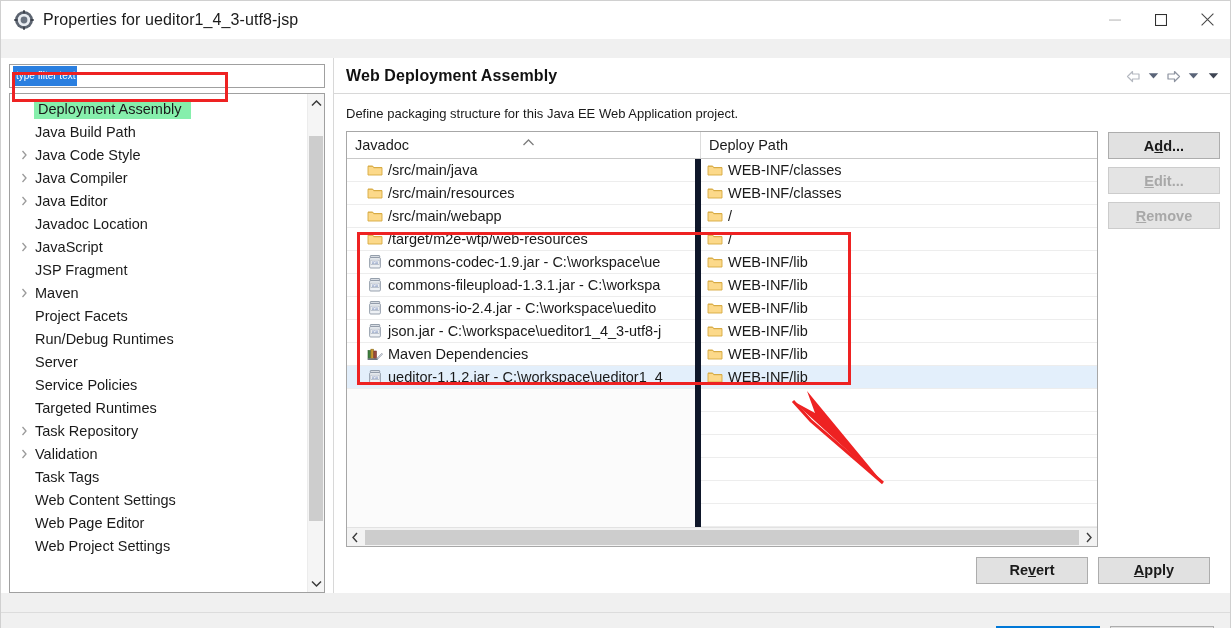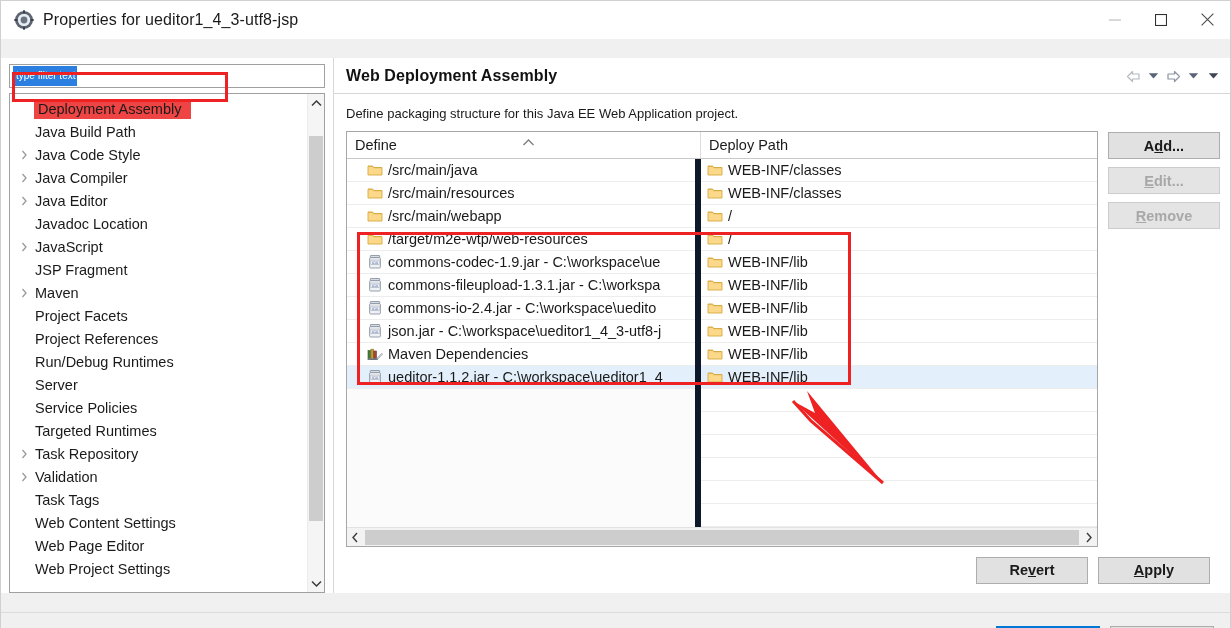--- a/index.html
+++ b/index.html
@@ -108,21 +108,21 @@
     font-size: 14.5px;
     color: #1a1a1a;
   }
   .tree-item .twisty {
     width: 17px; min-width: 17px;
     display: flex; align-items: center; justify-content: center;
     margin-right: 1px;
   }
   .tree-item .tlabel { padding-left: 1px; }
   .tree-item.selected .tlabel {
-    background: #ef4444;
+    background: #86efac;
     padding: 2px 10px 2px 4px;
     text-align: center;
   }
 
   
   #tree-scroll {
     width: 17px; min-width: 17px;
     background: #f5f5f5;
     border-left: 1px solid #ececec;
     position: relative;
@@ -445,24 +445,20 @@
                 </svg>
               </span>
               <span class="tlabel">Maven</span>
             </div>
             <div class="tree-item">
               <span class="twisty"></span>
               <span class="tlabel">Project Facets</span>
             </div>
             <div class="tree-item">
               <span class="twisty"></span>
-              <span class="tlabel">Project References</span>
-            </div>
-            <div class="tree-item">
-              <span class="twisty"></span>
               <span class="tlabel">Run/Debug Runtimes</span>
             </div>
             <div class="tree-item">
               <span class="twisty"></span>
               <span class="tlabel">Server</span>
             </div>
             <div class="tree-item">
               <span class="twisty"></span>
               <span class="tlabel">Service Policies</span>
             </div>
@@ -555,21 +551,21 @@
       </div>
 
       <div id="page-body">
         <div id="page-desc">Define packaging structure for this Java EE Web Application project.</div>
 
         <div id="table-area">
 
           <div id="table-outer">
             <div id="thead">
               <div class="th col-source">
-                <span>Define</span>
+                <span>Javadoc</span>
                 <span id="sort-indicator">
                   <svg width="13" height="9" viewBox="0 0 13 9">
                       <path d="M1.5 7 L6.5 2 L11.5 7" stroke="#7d7d7d" stroke-width="1.3" fill="none"></path>
                     </svg>
                 </span>
               </div>
               <div class="th col-deploy">
                 <span>Deploy Path</span>
               </div>
             </div>

